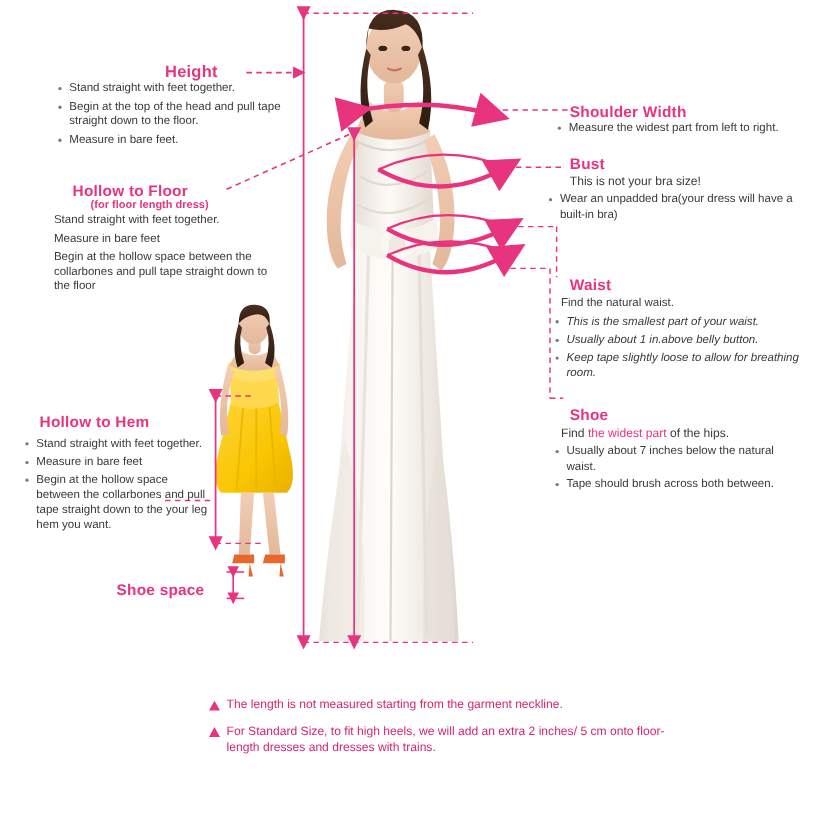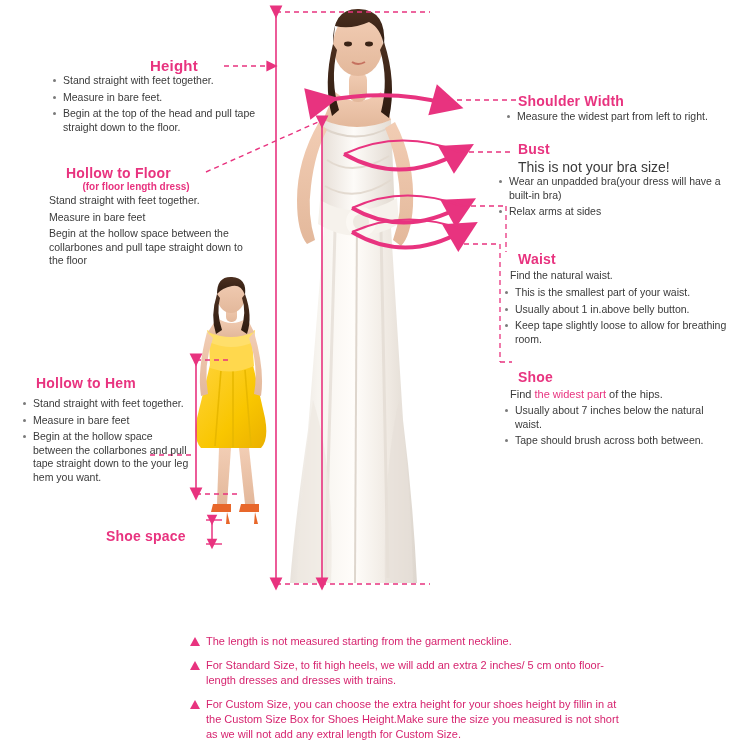--- a/index.html
+++ b/index.html
@@ -186,22 +186,22 @@
       <line x1="206" y1="520" x2="222" y2="520" stroke-width="1.4"></line>
       <line x1="206" y1="544" x2="222" y2="544" stroke-width="1.4"></line>
     </g>
   </svg>
 
   <div class="abs" style="left:150px;top:57px;width:50px;">
     <div class="hd hd-lg">Height</div>
   </div>
   <ul class="bl abs" style="left:52px;top:74px;width:212px;">
     <li>Stand straight with feet together.</li>
+    <li>Begin at the top of the head and pull tape straight down to the floor.</li>
     <li>Measure in bare feet.</li>
-    <li>Begin at the top of the head and pull tape straight down to the floor.</li>
   </ul>
 
   <div class="abs" style="left:66px;top:165px;width:200px;">
     <div class="hd hd-md">Hollow to Floor</div>
     <div class="sub" style="text-align:center;width:140px;">(for floor length dress)</div>
   </div>
   <ul class="bl abs" style="left:38px;top:194px;width:218px;">
     <li class="nodot">Stand straight with feet together.</li>
     <li class="nodot">Measure in bare feet</li>
     <li class="nodot">Begin at the hollow space between the collarbones and pull tape straight down to the floor</li>
@@ -223,46 +223,44 @@
   <div class="abs" style="left:518px;top:93px;">
     <div class="hd hd-md">Shoulder Width</div>
   </div>
   <ul class="bl abs" style="left:506px;top:110px;width:240px;">
     <li>Measure the widest part from left to right.</li>
   </ul>
 
   <div class="abs" style="left:518px;top:141px;">
     <div class="hd hd-md">Bust</div>
   </div>
-  <div class="abs" style="left:518px;top:159px;font-size:14px;color:#3a3a3a;">This is not your bra size!</div>
+  <div class="abs" style="left:518px;top:159px;font-size:11px;color:#3a3a3a;">This is not your bra size!</div>
   <ul class="bl abs" style="left:498px;top:175px;width:230px;">
     <li>Wear an unpadded bra(your dress will have a built-in bra)</li>
-    <li>Relax arms at sides</li>
   </ul>
 
   <div class="abs" style="left:518px;top:251px;">
     <div class="hd hd-md">Waist</div>
   </div>
   <div class="abs" style="left:510px;top:269px;font-size:10.5px;color:#3a3a3a;">Find the natural waist.</div>
-  <ul class="bl abs" style="left:504px;top:286px;width:224px;">
+  <ul class="bl abs" style="left:504px;top:286px;width:224px;font-style:italic;">
     <li>This is the smallest part of your waist.</li>
     <li>Usually about 1 in.above belly button.</li>
     <li>Keep tape slightly loose to allow for breathing room.</li>
   </ul>
 
   <div class="abs" style="left:518px;top:369px;">
     <div class="hd hd-md">Shoe</div>
   </div>
   <div class="abs" style="left:510px;top:388px;font-size:11px;color:#3a3a3a;">
     <span>Find </span><span class="pink">the widest part</span><span> of the hips.</span>
   </div>
   <ul class="bl abs" style="left:504px;top:404px;width:224px;">
     <li>Usually about 7 inches below the natural waist.</li>
     <li>Tape should brush across both between.</li>
   </ul>
 
   <div class="abs" style="left:190px;top:634px;width:430px;">
     <div class="note">The length is not measured starting from the garment neckline.</div>
     <div class="note">For Standard Size, to fit high heels, we will add an extra 2 inches/ 5  cm onto floor-length dresses and dresses with trains.</div>
-    <div class="note">For Custom Size, you can choose the extra height for your shoes height by fillin in at the Custom Size Box for Shoes Height.Make sure the size you measured is not short as we will not add any extral length for Custom Size.</div>
   </div>
 
 </div>
 
 </body></html>

